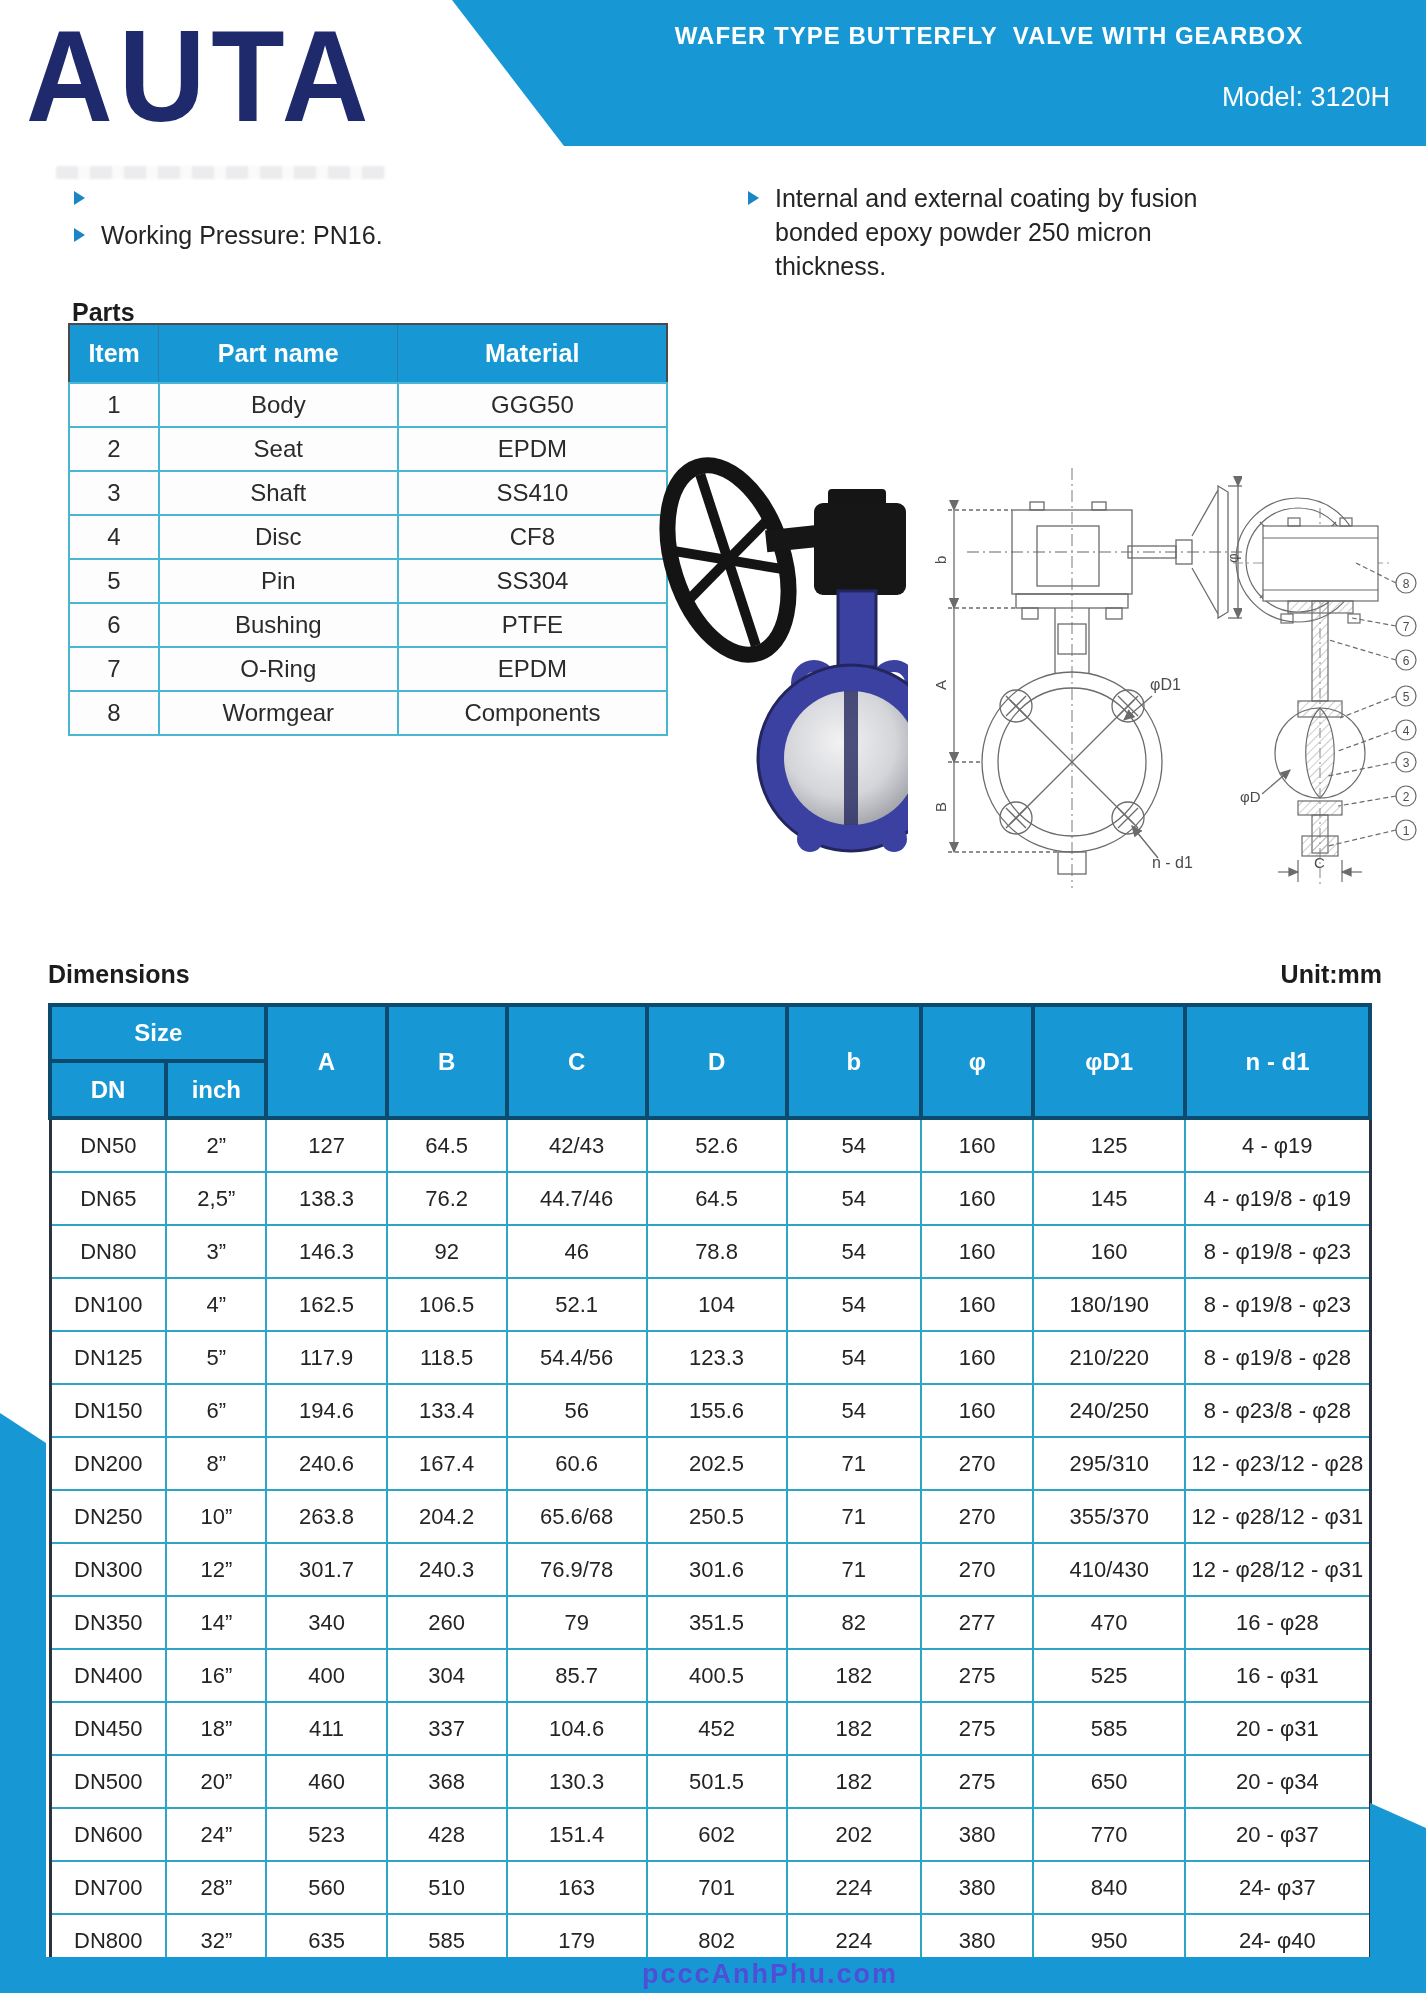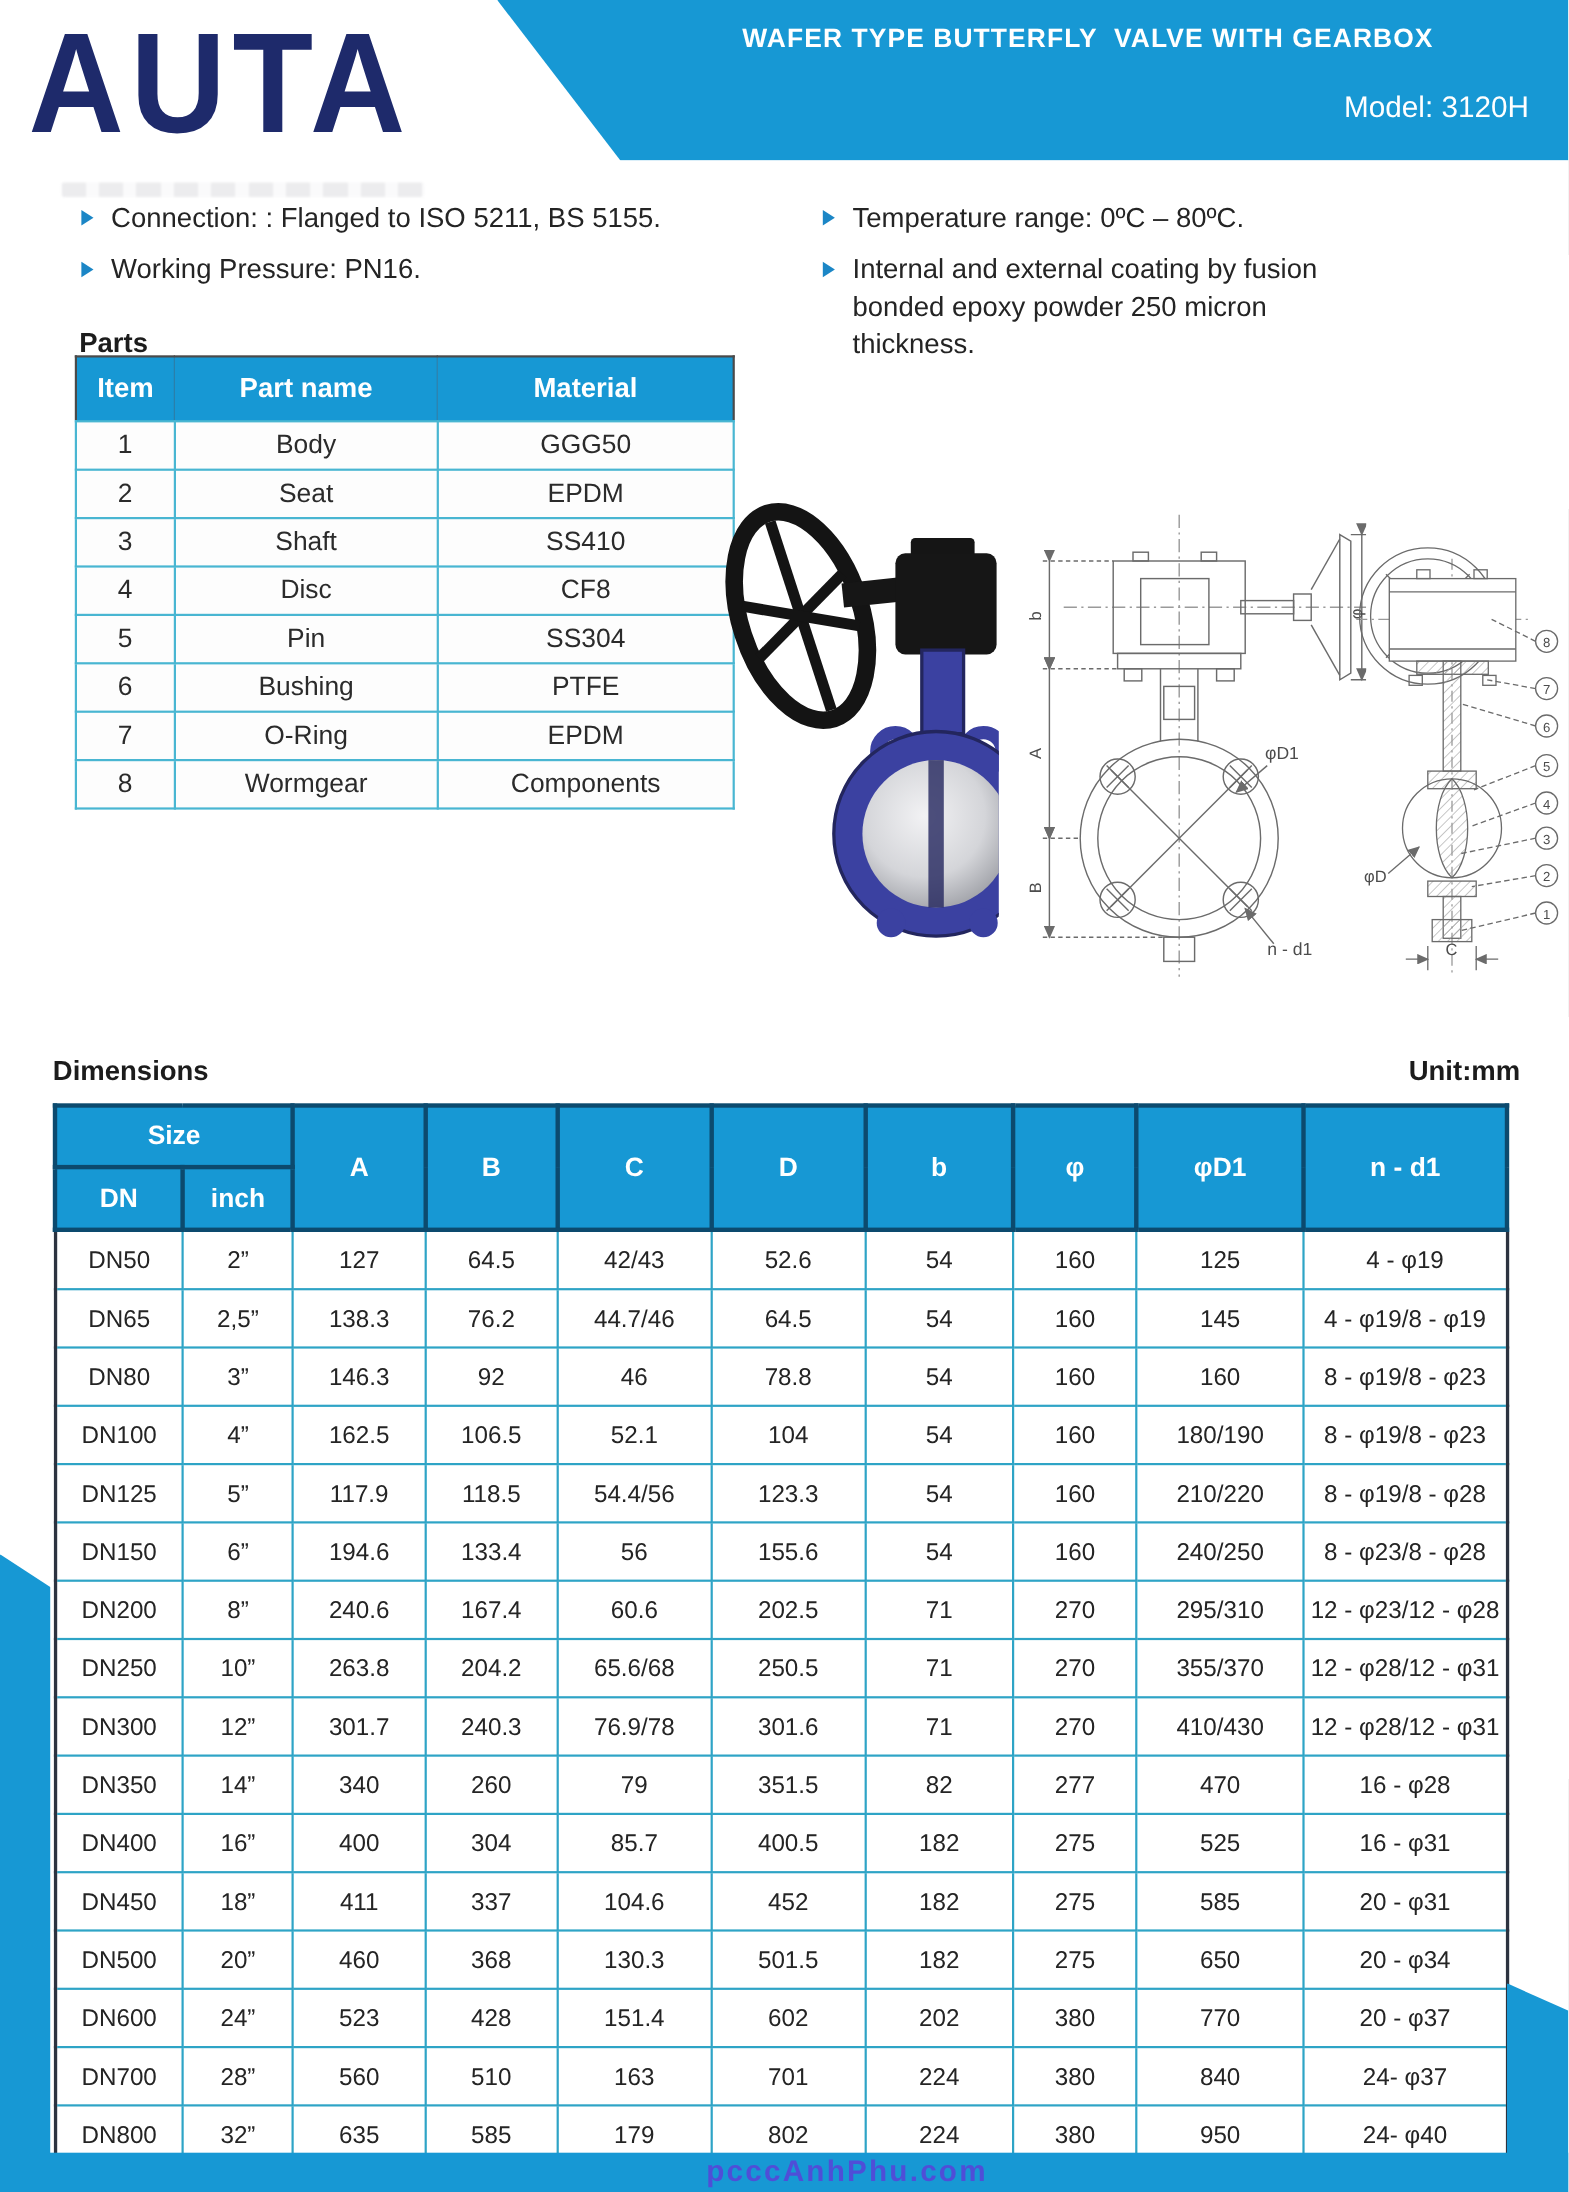--- a/index.html
+++ b/index.html
@@ -103,32 +103,27 @@
   <div class="logo-tagline"></div>
   <div class="banner">
     <div class="banner-title">WAFER TYPE BUTTERFLY  VALVE WITH GEARBOX</div>
     <div class="banner-model">Model: 3120H</div>
   </div>
 
   <div class="features">
     <div class="feat-col-left">
       <div class="feat-item">
         <span class="tri"></span>
-        <span>Connection: : Flanged to ISO 5211, BS 5155.</span>
       </div>
       <div class="feat-item">
         <span class="tri"></span>
         <span>Working Pressure: PN16.</span>
       </div>
     </div>
     <div class="feat-col-right">
-      <div class="feat-item">
-        <span class="tri"></span>
-        <span>Temperature range: 0ºC – 80ºC.</span>
-      </div>
       <div class="feat-item">
         <span class="tri"></span>
         <span>Internal and external coating by fusion bonded epoxy powder 250 micron thickness.</span>
       </div>
     </div>
   </div>
 
   <div class="section-heading" style="left:72px;top:298px;">Parts</div>
   <table class="parts-table">
     <thead>

